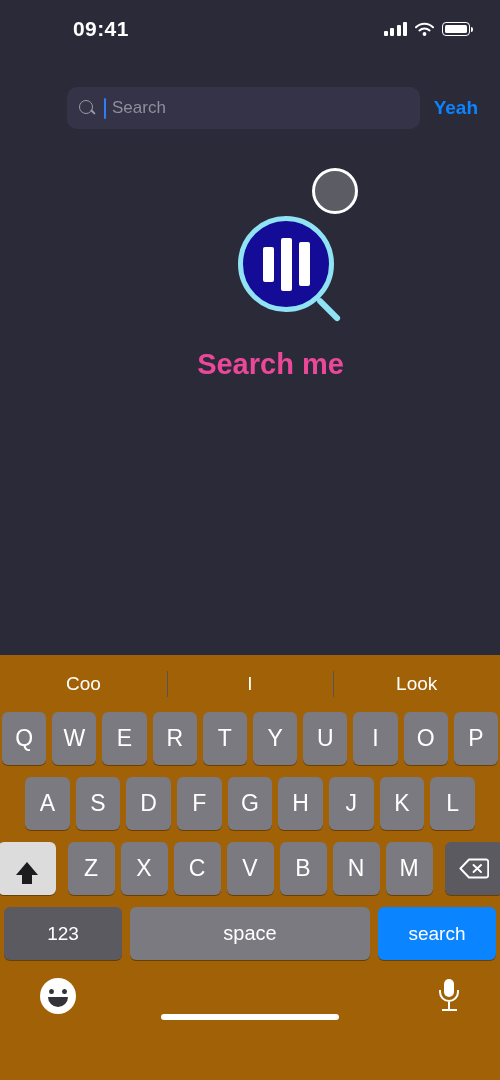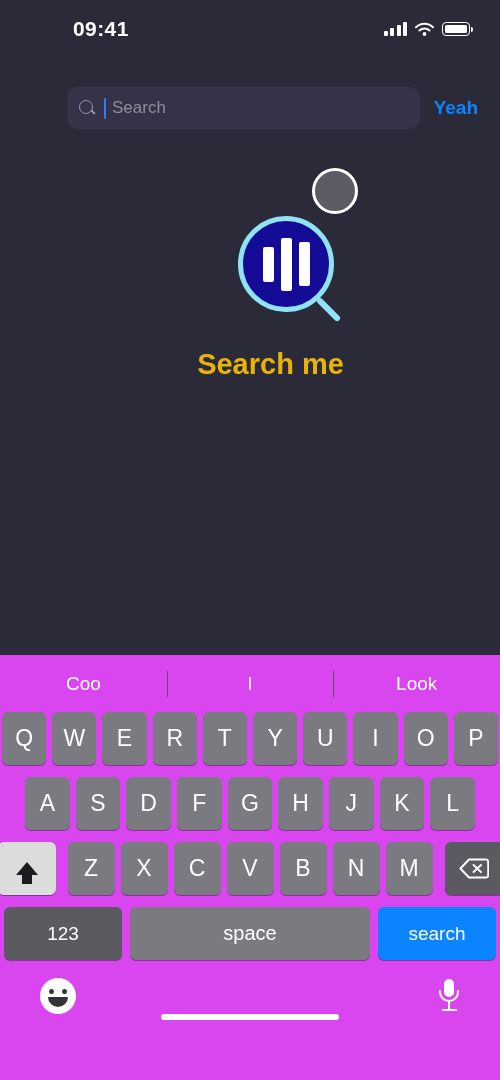--- a/index.html
+++ b/index.html
@@ -70,30 +70,30 @@
           display:flex; align-items:center; justify-content:center; gap:7px; }
   .bars i { display:block; width:11px; background:#fff; border-radius:2px; }
   .bars i:nth-child(1){ height:35px; }
   .bars i:nth-child(2){ height:53px; }
   .bars i:nth-child(3){ height:44px; }
   .mag-handle {
     position:absolute; left:80px; top:80px; width:30px; height:6px;
     background:#8fe3f5; border-radius:3px; transform:rotate(45deg);
     transform-origin:left center;
   }
-  .hero-title { color:#eab308; font-size:29px; font-weight:bold; margin-top:4px; }
+  .hero-title { color:#ec4899; font-size:29px; font-weight:bold; margin-top:4px; }
   .hero-sub {
     color:#9d9caa; font-size:17.5px; line-height:27px;
     margin:18px auto 0; max-width:345px;
   }
 
   
   .keyboard {
     position:absolute; left:0; bottom:0; width:500px; height:425px;
-    background:#d946ef;
+    background:#a16207;
   }
   .suggestions {
     height:57px; display:flex; align-items:center;
   }
   .sugg {
     flex:1; text-align:center; color:#fff; font-size:19px;
     position:relative; cursor:pointer;
   }
   .sugg + .sugg::before{
     content:""; position:absolute; left:0; top:50%; transform:translateY(-50%);

